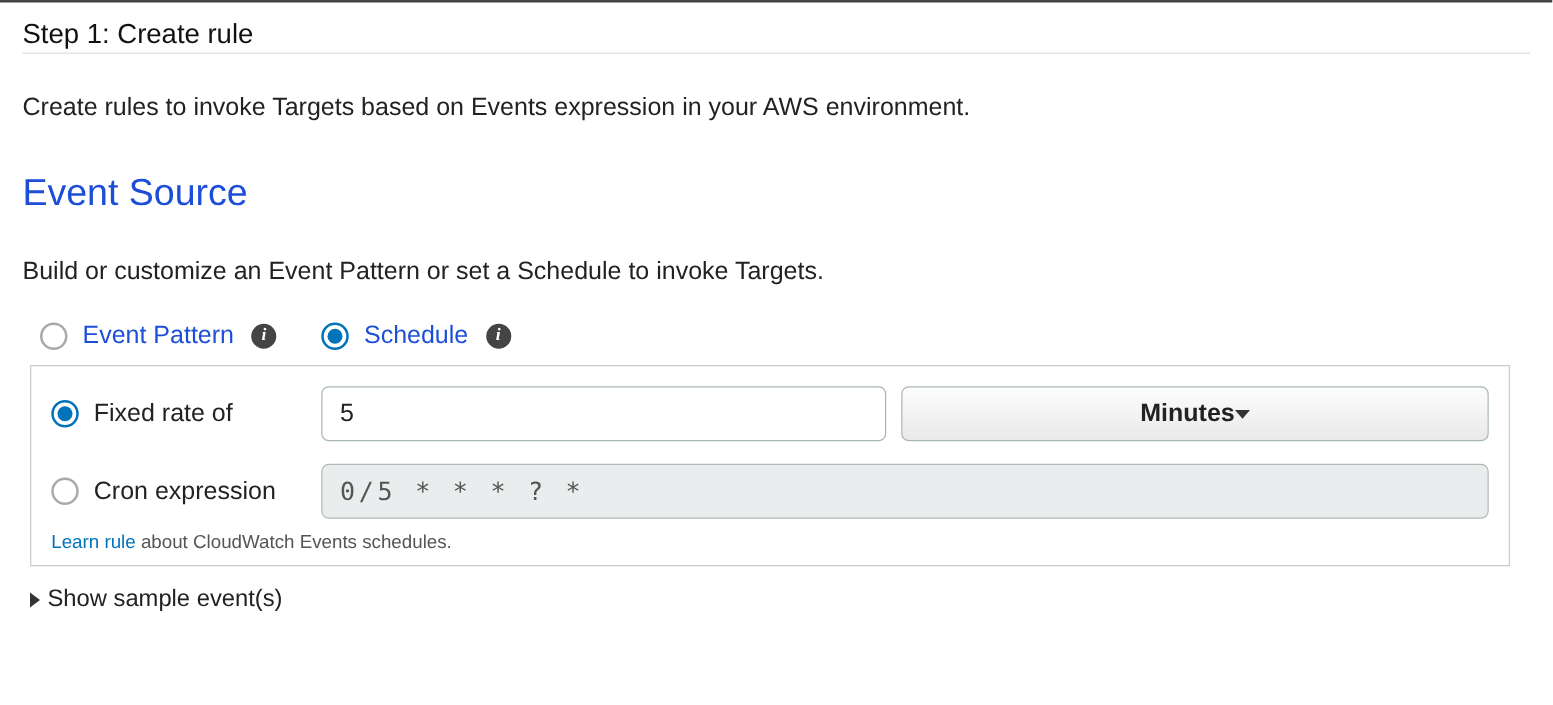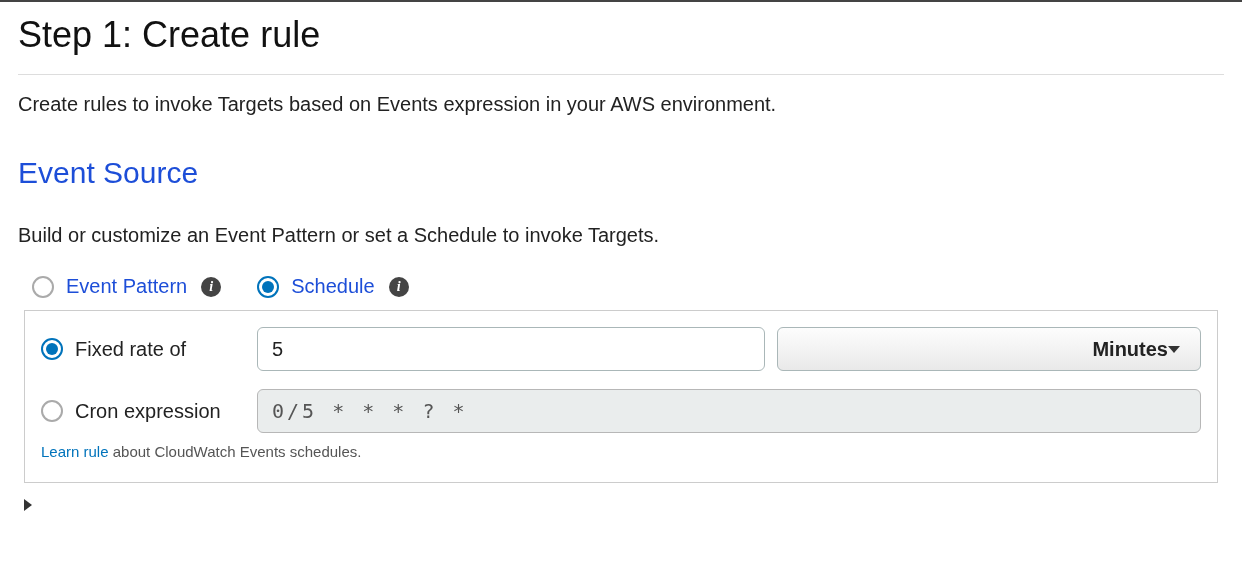--- a/index.html
+++ b/index.html
@@ -12,26 +12,26 @@
       background: #fff;
       color: #16191f;
       padding: 0;
       width: 1242px;
     }
     .page {
       padding: 12px 18px 18px 18px;
       border-top: 2px solid #444;
     }
     h1.title {
-      font-size: 36px;
+      font-size: 22px;
       font-weight: 400;
       color: #111;
-      padding-bottom: 18px;
+      padding-bottom: 2px;
       border-bottom: 1px solid #ddd;
-      margin-bottom: 18px;
+      margin-bottom: 32px;
     }
     .subtitle {
       font-size: 20px;
       color: #222;
       margin-bottom: 40px;
     }
     h2.section {
       font-size: 30px;
       font-weight: 400;
       color: #1d4ed8;
@@ -88,23 +88,23 @@
       justify-content: center;
       font-size: 14px;
       font-weight: 700;
       font-family: Georgia, serif;
       font-style: italic;
       cursor: pointer;
       margin-right: 24px;
     }
     .schedule-box {
       border: 1px solid #ccc;
-      padding: 16px 16px 22px 16px;
+      padding: 16px 16px 10px 16px;
       margin-left: 6px;
-      margin-right: 6px;
+      margin-right: 16px;
       margin-top: 0;
     }
     .form-row {
       display: flex;
       align-items: center;
       gap: 12px;
       margin-bottom: 18px;
     }
     .form-row .radio {
       margin-left: 0;
@@ -127,28 +127,28 @@
       outline: none;
     }
     input.text-input.disabled {
       background: #eaeded;
       color: #555;
       font-family: Menlo, Consolas, monospace;
       letter-spacing: 3px;
       border-color: #b7b7b7;
     }
     .select {
-      width: 424px;
+      width: 470px;
       height: 44px;
       border: 1px solid #aab7b8;
       border-radius: 6px;
       background: linear-gradient(#fdfdfd, #e9e9e9);
       display: flex;
       align-items: center;
-      justify-content: flex-end;
+      justify-content: center;
       padding: 0 20px;
       font-size: 20px;
       font-weight: 700;
       color: #222;
       cursor: pointer;
     }
     .caret {
       width: 0;
       height: 0;
       border-left: 6px solid transparent;
@@ -220,14 +220,15 @@
       <input class="text-input disabled" type="text" disabled="" value="0/5 * * * ? *" style="">
     </div>
 
     <div class="learn-row">
       <a>Learn rule</a><span> about CloudWatch Events schedules.</span>
     </div>
   </div>
 
   <div class="toggle-row">
     <span class="disclosure"></span>
+    <span>Show sample event(s)</span>
   </div>
 </div>
 
 </body></html>

